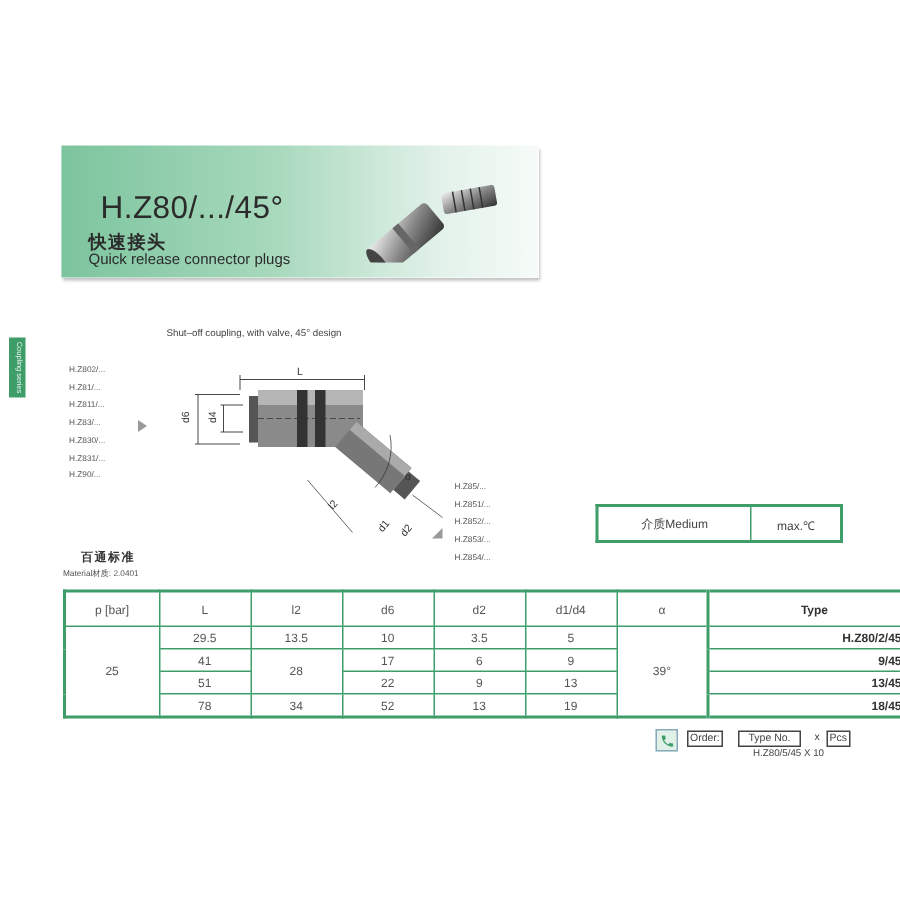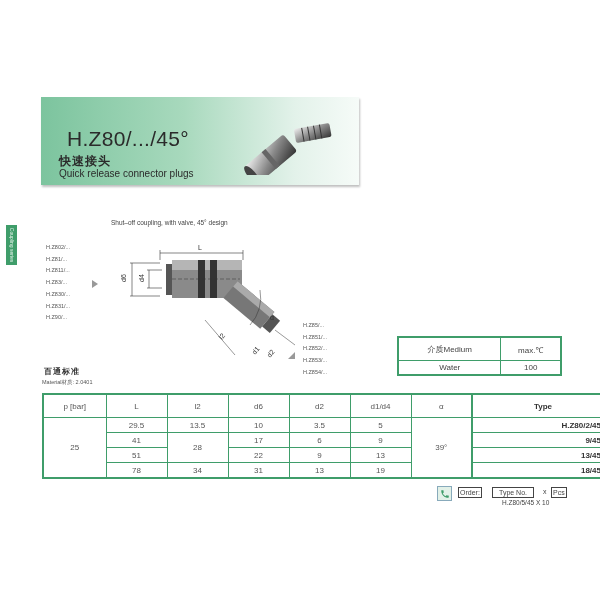--- a/index.html
+++ b/index.html
@@ -23,21 +23,21 @@
   .model-list.right { left: 303px; top: 320px; }
   .arrow-right { position: absolute; left: 92px; top: 280px; width: 0; height: 0; border-top: 4px solid transparent; border-bottom: 4px solid transparent; border-left: 6px solid #999; }
   .arrow-corner { position: absolute; left: 288px; top: 352px; width: 0; height: 0; border-left: 7px solid transparent; border-bottom: 7px solid #999; }
 
   .diagram { position: absolute; left: 110px; top: 230px; width: 190px; height: 130px; }
 
   .medium-table { position: absolute; left: 397px; top: 312px; width: 165px; border-collapse: collapse; border: 2px solid #3f9d6a; font-size: 8px; color: #444; margin-top: 24px; }
   .medium-table td { border: 1px solid #3f9d6a; text-align: center; height: 13px; padding: 0; }
   .medium-table tr:first-child td { height: 22px; }
 
-  .std-label { position: absolute; left: 44px; top: 366px; font-size: 8px; color: #333; font-weight: bold; letter-spacing: 1px; }
+  .std-label { position: absolute; left: 54px; top: 366px; font-size: 8px; color: #333; font-weight: bold; letter-spacing: 1px; }
   .material { position: absolute; left: 42px; top: 379px; font-size: 5.5px; color: #555; }
 
   .spec-table { position: absolute; left: 42px; top: 393px; width: 573px; border-collapse: collapse; border: 2px solid #3f9d6a; font-size: 8px; color: #555; }
   .spec-table td { border: 1px solid #3f9d6a; text-align: center; padding: 0; height: 14px; }
   .spec-table tr.head td { height: 22px; }
   .spec-table td.type { font-weight: bold; color: #333; text-align: right; padding-right: 12px; border-left: 2px solid #3f9d6a; }
   .spec-table tr.head td.type { text-align: center; padding-right: 0; margin-top: 32px; }
 
   .order { position: absolute; left: 437px; top: 486px; font-size: 7px; color: #444; }
   .order .phone { position: absolute; left: 0; top: 0; width: 13px; height: 13px; background: #e2f1e8; border: 1px solid #8ab; display: flex; align-items: center; justify-content: center; }
@@ -143,24 +143,20 @@
   <div>H.Z854/...</div>
 </div>
 <div class="arrow-corner"></div>
 
 <table class="medium-table">
   <tbody>
       <tr>
     <td>介质Medium</td>
     <td>max.℃</td>
   </tr>
-  <tr>
-    <td>Water</td>
-    <td>100</td>
-  </tr>
 </tbody>
   </table>
 
 <div class="std-label">百通标准</div>
 <div class="material">Material材质:  2.0401</div>
 
 <table class="spec-table">
   <colgroup>
     <col style="width:63px">
       <col style="width:61px">
@@ -203,21 +199,21 @@
   <tr>
     <td>51</td>
     <td>22</td>
     <td>9</td>
     <td>13</td>
     <td class="type">13/45</td>
   </tr>
   <tr>
     <td>78</td>
     <td>34</td>
-    <td>31</td>
+    <td>52</td>
     <td>13</td>
     <td>19</td>
     <td class="type">18/45</td>
   </tr>
 </tbody>
   </table>
 
 <div class="order">
   <div class="phone">
     <svg width="10" height="10" viewBox="0 0 24 24">

